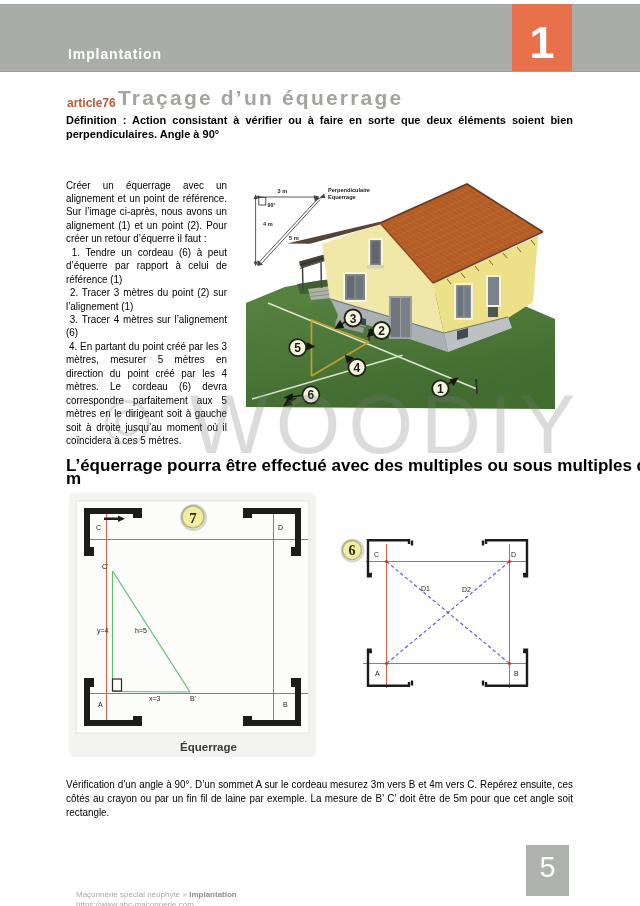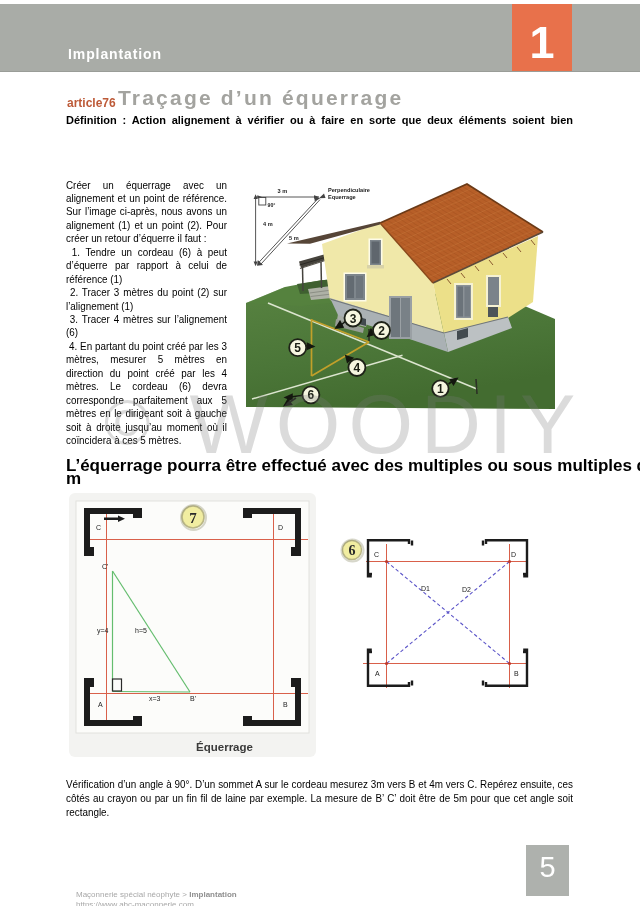--- a/index.html
+++ b/index.html
@@ -14,31 +14,32 @@
 .ll{text-align:left;}
 #col{left:66px;top:178.5px;width:180px;font-size:11px;line-height:13.45px;color:#000;transform:scaleX(0.8944);transform-origin:0 0;}
 #boldline{left:66px;top:459px;width:507px;font-weight:bold;font-size:17px;line-height:13px;color:#000;}
 #wm{left:104px;top:383px;font-weight:normal;font-size:83px;color:rgba(122,122,122,0.27);letter-spacing:8px;z-index:30;line-height:1;}
 #wm .c{font-size:63px;vertical-align:8px;}
 #botpar{left:66px;top:777px;width:565px;font-size:11px;line-height:14px;color:#000;transform:scaleX(0.8973);transform-origin:0 0;}
 #footer{left:76px;top:860px;font-size:8px;line-height:10px;color:#a8a8a8;margin-top:30px;}
 #footer b{color:#8f8f8f;}
 #pg5{left:526px;top:845px;width:43px;height:51px;background:#aeb1ad;color:#fff;font-size:29px;text-align:center;line-height:45px;}
 #panel7{left:69px;top:493px;width:247px;height:264px;background:#f3f3f1;border-radius:6px;}
-#cap7{left:16px;top:248px;width:279px;text-align:center;font-weight:bold;font-size:11.5px;color:#3a3a3a;}
+#cap7{left:0px;top:248px;width:279px;text-align:center;font-weight:bold;font-size:11.5px;color:#3a3a3a;}
 </style></head>
 <body>
 <div class="abs" id="band">
     <span class="t">Implantation</span>
   </div>
 <div class="abs" id="num1">1</div>
 <div class="abs" id="art">article76</div>
 <div class="abs" id="title">Traçage d’un équerrage</div>
 <div class="abs" id="def">
-    <div class="jl">Définition : Action alignement à vérifier ou à faire en sorte que deux éléments soient bien</div>
+    <div class="jl">Définition : Action consistant à vérifier ou à faire en sorte que deux éléments soient bien</div>
+    <div class="ll">perpendiculaires. Angle à 90°</div>
   </div>
 <div class="abs" id="col">
     <div class="jl">Créer un équerrage avec un</div>
     <div class="jl">alignement et un point de référence.</div>
     <div class="jl">Sur l’image ci-après, nous avons un</div>
     <div class="jl">alignement (1) et un point (2). Pour</div>
     <div class="ll">créer un retour d’équerre il faut :</div>
     <div class="jl"> 1. Tendre un cordeau (6) à peut</div>
     <div class="jl">d’équerre par rapport à celui de</div>
     <div class="ll">référence (1)</div>

